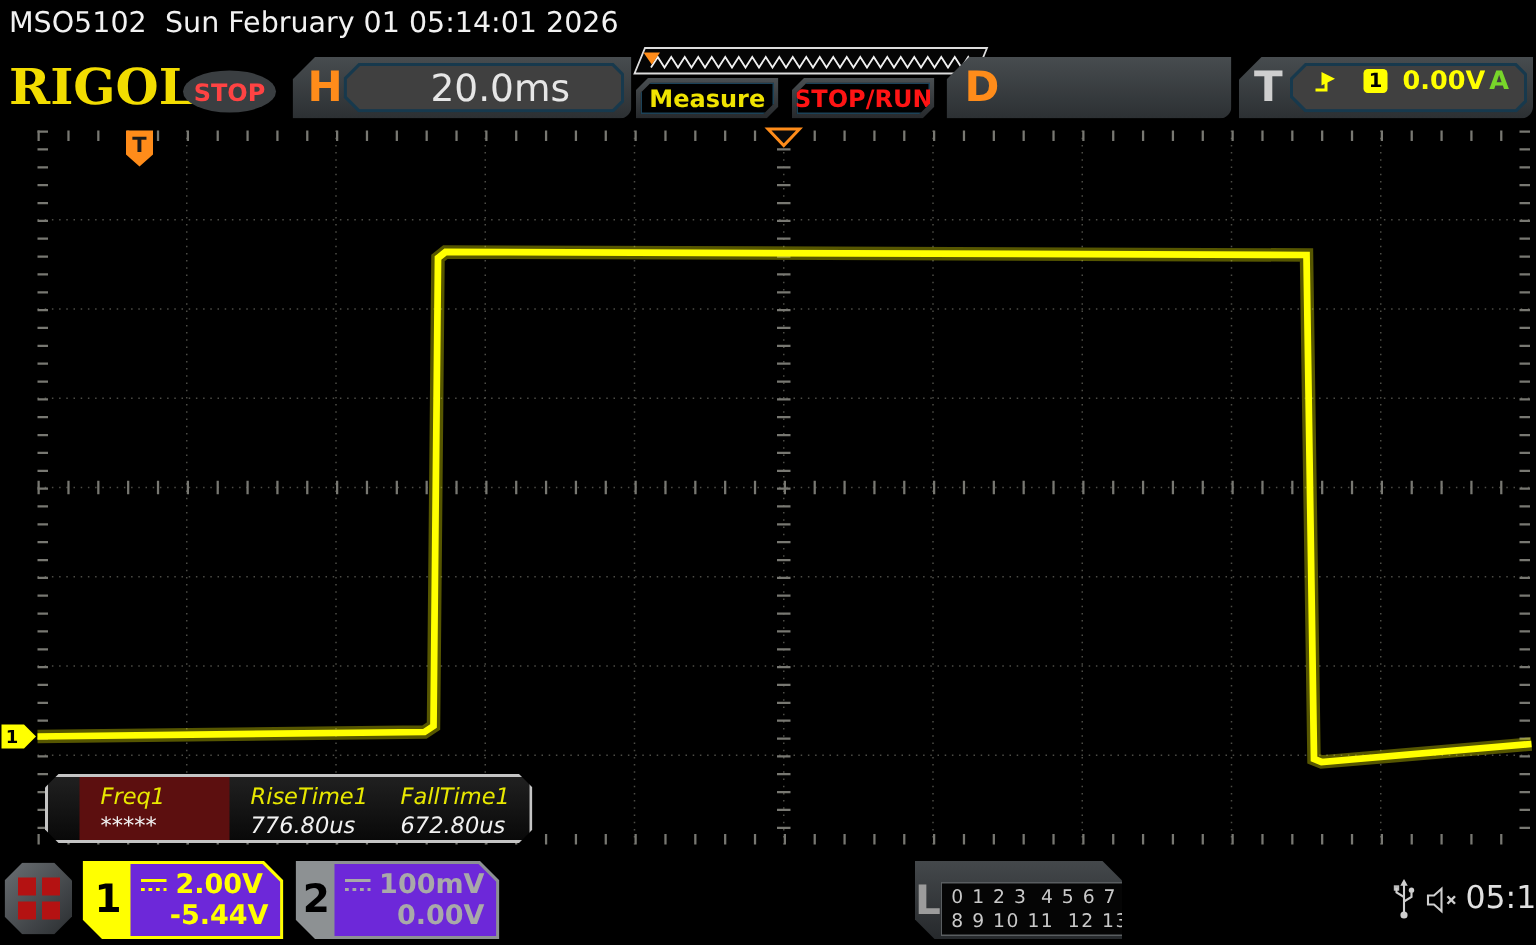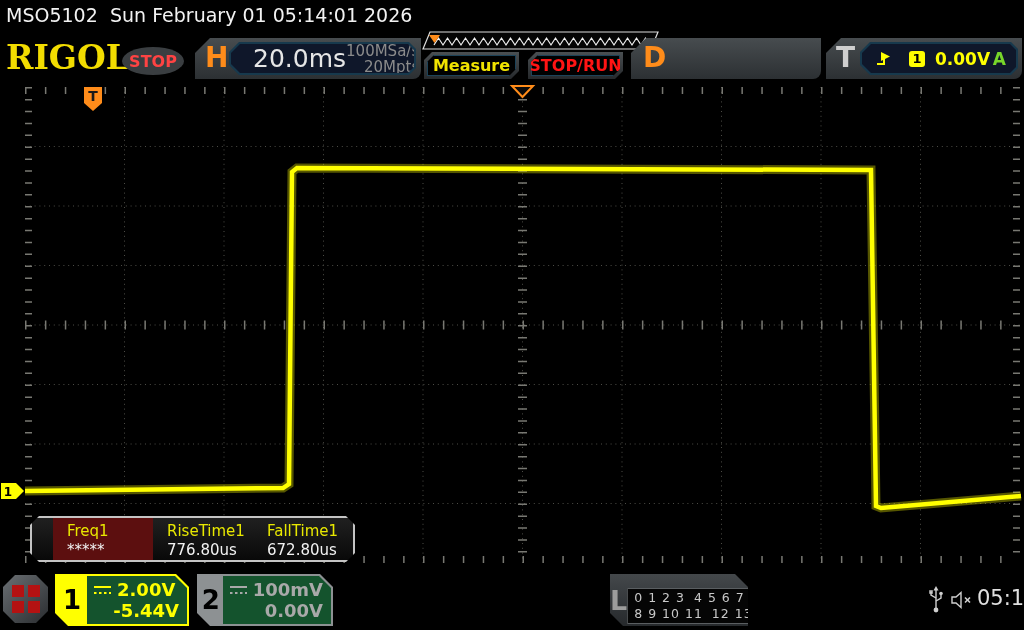--- a/index.html
+++ b/index.html
@@ -21,23 +21,23 @@
           display:flex; align-items:center; justify-content:center; color:#ff4343; font-weight:bold; font-size:16px; }
 
   .hgroup { position:absolute; background:linear-gradient(#474c4f,#2c3033); }
   .chamfer-tl { clip-path:polygon(15px 0,100% 0,100% 100%,0 100%,0 15px); border-radius:0 0 8px 0; }
   .g-h { left:195px; top:8px; width:226px; height:41px; }
   .g-d { left:631px; top:8px; width:190px; height:41px; }
   .g-t { left:826px; top:8px; width:196px; height:41px; }
   .gletter { position:absolute; top:3px; font-size:28px; font-weight:bold; }
   .vbox { position:absolute; top:4px; bottom:4px; background:#17394d;
           clip-path:polygon(10px 0,calc(100% - 7px) 0,100% 7px,100% calc(100% - 7px),calc(100% - 7px) 100%,10px 100%,0 calc(100% - 10px),0 10px); }
-  .vbox-in { position:absolute; inset:2px; background:#0f172a;
+  .vbox-in { position:absolute; inset:2px; background:#404040;
           clip-path:polygon(9px 0,calc(100% - 6px) 0,100% 6px,100% calc(100% - 6px),calc(100% - 6px) 100%,9px 100%,0 calc(100% - 9px),0 9px);
-          display:flex; align-items:center; }
+          display:flex; align-items:center;flex-direction:column; }
   .tb-main { color:#e6e6e6; font-size:25px; padding-left:22px; }
   .tb-rate { margin-left:auto; padding-right:10px; text-align:right; color:#8b8b8b; font-size:15px; line-height:16px; }
   .d-val { color:#d9d9d9; font-size:25px; padding-left:22px; }
 
   .hdrbtn { position:absolute; top:22px; width:95px; height:27px; background:linear-gradient(#4a4f52,#26292c);
             clip-path:polygon(8px 0,100% 0,100% calc(100% - 8px),calc(100% - 8px) 100%,0 100%,0 8px); cursor:pointer; }
   .hdrbtn .inner { position:absolute; inset:3px; background:#000; border:1px solid #1c4258;
             clip-path:polygon(7px 0,100% 0,100% calc(100% - 7px),calc(100% - 7px) 100%,0 100%,0 7px);
             display:flex; align-items:center; justify-content:center; font-weight:bold; font-size:16px; }
   .btn-measure { left:424px; }
@@ -52,40 +52,40 @@
   .t-sweep { margin-left:auto; color:#78d62a; font-size:17px; font-weight:bold; }
 
   
   .screen { position:absolute; left:0; top:80px; width:1024px; height:490px; background:#000; }
   .screen svg { position:absolute; left:0; top:0; }
 
   
   .meas-panel { position:absolute; left:30px; top:436px; width:325px; height:46px;
                 background:linear-gradient(#202020,#090909); border:2px solid #c4c4c4;
                 clip-path:polygon(9px 0,calc(100% - 9px) 0,100% 9px,100% calc(100% - 9px),calc(100% - 9px) 100%,9px 100%,0 calc(100% - 9px),0 9px);
-                display:flex; padding-left:21px; }
+                display:flex; padding-left:21px;font-style:italic; }
   .meas-col { width:101px; height:100%; padding:4px 0 0 14px; }
   .meas-col.selected { background:#5c0f0f; }
   .meas-label { color:#e8e800; font-size:15px; }
   .meas-value { color:#f2f2f2; font-size:15px; margin-top:1px; }
 
   
   .bottombar { position:absolute; left:0; top:570px; width:1024px; height:60px; background:#000; }
   .menu-btn { position:absolute; left:3px; top:5px; width:45px; height:48px; background:linear-gradient(135deg,#6a6f73,#2a2d30);
               clip-path:polygon(12px 0,calc(100% - 12px) 0,100% 12px,100% calc(100% - 12px),calc(100% - 12px) 100%,12px 100%,0 calc(100% - 12px),0 12px);
               display:flex; align-items:center; justify-content:center; cursor:pointer; }
   .menu-grid { width:28px; height:28px; display:grid; grid-template-columns:12px 12px; grid-template-rows:12px 12px; gap:4px; }
   .menu-grid i { background:#b41212; }
 
   .ch-block { position:absolute; top:4px; height:52px;
               clip-path:polygon(0 0,calc(100% - 13px) 0,100% 13px,100% 100%,13px 100%,0 calc(100% - 13px)); cursor:pointer; }
   .ch-in { position:absolute; inset:2px; display:flex;
            clip-path:polygon(0 0,calc(100% - 12px) 0,100% 12px,100% 100%,12px 100%,0 calc(100% - 12px)); }
   .ch-tab { width:30px; display:flex; align-items:center; justify-content:center; color:#000; font-size:26px; font-weight:bold; }
-  .ch-body { flex:1; background:#14532d; padding:4px 8px 4px 6px; display:flex; flex-direction:column; justify-content:center; }
+  .ch-body { flex:1; background:#6d28d9; padding:4px 8px 4px 6px; display:flex; flex-direction:column; justify-content:center; }
   .ch-row1 { display:flex; align-items:center; gap:5px; font-size:18px; font-weight:bold; }
   .ch-row2 { text-align:right; font-size:18px; font-weight:bold; }
   .ch1-block { left:55px; width:134px; background:#ffff00; }
   .ch1-block .ch-tab { background:#ffff00; }
   .ch1-block .ch-body { color:#ffff00; }
   .ch2-block { left:197px; width:136px; background:#8d9193; }
   .ch2-block .ch-tab { background:#8d9193; }
   .ch2-block .ch-body { color:#a9a9a9; }
 
   .la-block { position:absolute; left:610px; top:4px; width:138px; height:52px; background:linear-gradient(#44484b,#26292c);

